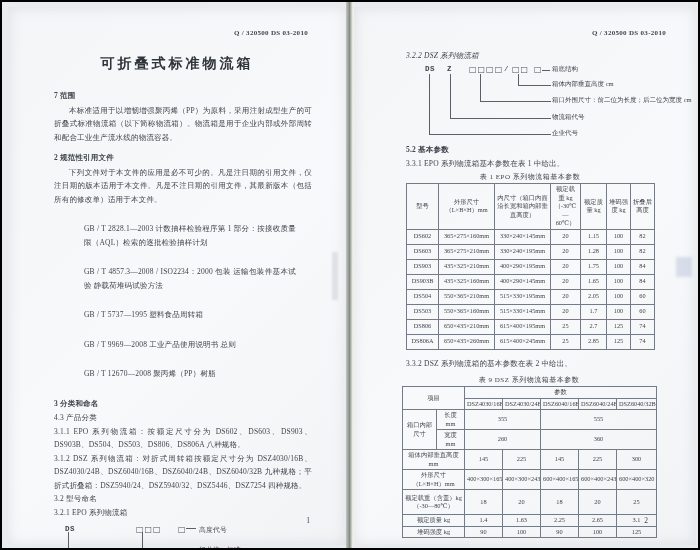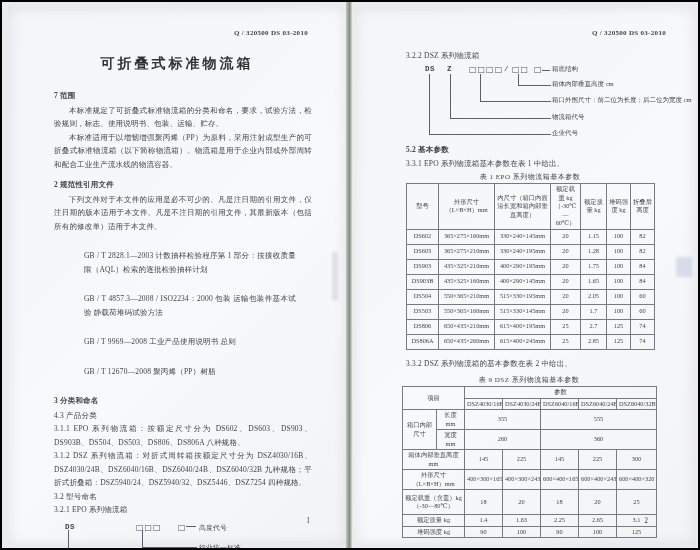--- a/index.html
+++ b/index.html
@@ -49,27 +49,27 @@
 <body>
 
 <div class="canvas">
 
   <div class="page page-left">
     <div class="hdr p1-hdr">Q / 320500 DS 03-2010</div>
     <div class="title">可折叠式标准物流箱</div>
 
     <div class="body1">
       <p class="h1">7  范围</p>
-      <p class="para">本标准规定了可折叠式标准物流箱的分类和命名，要求，试验方法，检验规则，标志、使用说明书、包装、运输、贮存。</p>
       <p class="para">本标准适用于以增韧增强聚丙烯（PP）为原料，采用注射成型生产的可折叠式标准物流箱（以下简称物流箱）。物流箱是用于企业内部或外部周转和配合工业生产流水线的物流容器。</p>
 
       <p class="h1 sp">2  规范性引用文件</p>
       <p class="para">下列文件对于本文件的应用是必不可少的。凡是注日期的引用文件，仅注日期的版本适用于本文件。凡是不注日期的引用文件，其最新版本（包括所有的修改单）适用于本文件。</p>
       <p class="ref">GB / T 2828.1—2003  计数抽样检验程序第 1 部分：按接收质量限（AQL）检索的逐批检验抽样计划</p>
       <p class="ref">GB / T 4857.3—2008 / ISO2234：2000  包装  运输包装件基本试验  静载荷堆码试验方法</p>
+      <p class="ref">GB / T 5737—1995  塑料食品周转箱</p>
       <p class="ref">GB / T 9969—2008  工业产品使用说明书  总则</p>
       <p class="ref">GB / T 12670—2008  聚丙烯（PP）树脂</p>
 
       <p class="h1 sp">3  分类和命名</p>
       <p class="numpara">4.3  产品分类</p>
       <p class="numpara">3.1.1  EPO 系列物流箱：按额定尺寸分为 DS602、DS603、DS903、DS903B、DS504、DS503、DS806、DS806A 八种规格。</p>
       <p class="numpara">3.1.2  DSZ 系列物流箱：对折式周转箱按额定尺寸分为 DSZ4030/16B、DSZ4030/24B、DSZ6040/16B、DSZ6040/24B、DSZ6040/32B 九种规格；平折式折叠箱：DSZ5940/24、DSZ5940/32、DSZ5446、DSZ7254 四种规格。</p>
       <p class="numpara">3.2  型号命名</p>
       <p class="numpara">3.2.1  EPO 系列物流箱</p>
 
@@ -88,21 +88,21 @@
 
     <div class="crease" style="left:324px;top:245px;width:6px;height:48px;"></div>
     <div class="pgnum p1-num">1</div>
   </div>
 
   <div class="divider"></div>
 
   <div class="page page-right">
     <div class="hdr p2-hdr">Q / 320500 DS 03-2010</div>
 
-    <div class="sec2" style="top:44px;">3.2.2  DSZ 系列物流箱</div>
+    <div class="sec2" style="top:44px;font-style:italic;">3.2.2  DSZ 系列物流箱</div>
 
     <div class="diagram2">
       <span class="dg-code" style="left:71px;top:0;">DS</span>
       <span class="dg-code" style="left:93px;top:0;">Z</span>
       <span class="dg-box" style="left:115px;top:0;">□□□□</span>
       <span class="dg-code" style="left:150px;top:0;font-weight:normal;">/</span>
       <span class="dg-box" style="left:158px;top:0;">□□</span>
       <span class="dg-box" style="left:180px;top:0;">□</span>
       <div class="ln lnH" style="left:188px;top:5px;width:8px;"></div>
       <span class="dg-lbl" style="left:198px;top:0;">箱底结构</span>

